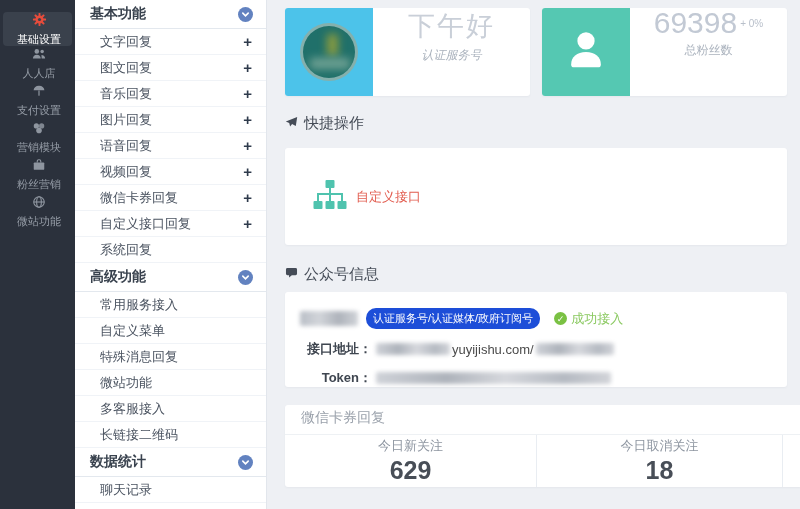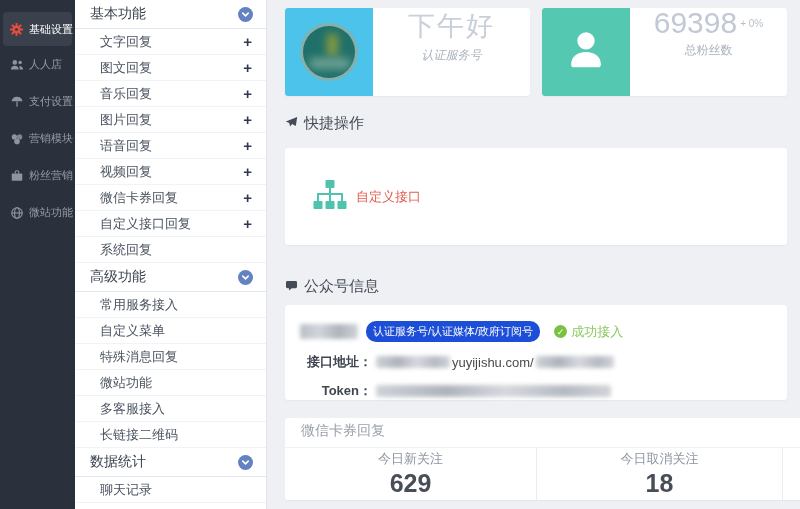--- a/index.html
+++ b/index.html
@@ -3,32 +3,32 @@
 <meta charset="utf-8">
 <style>
   * { margin:0; padding:0; box-sizing:border-box; }
   html,body { width:800px; height:509px; overflow:hidden;
     font-family:"Liberation Sans","DejaVu Sans",sans-serif; background:#eef0f4; }
   .app { display:flex; width:800px; height:509px; }
 
   
   .rail { width:75px; background:#2b313c; flex:none; padding-top:12px; }
   .rail-item { height:37px; display:flex; align-items:center; gap:5px;
-    padding:0 6px 0 9px; cursor:pointer; }
+    padding:0 6px 0 9px; cursor:pointer;flex-direction:column; }
   .rail-item .rail-label { font-size:11px; color:#959ca6; white-space:nowrap; }
   .rail-item.active { background:#3a414c; border-radius:4px; margin:0 3px 0 3px;
     padding:0 3px 0 6px; height:34px; }
   .rail-item.active .rail-label { color:#ffffff; }
   .rail-icon { width:15px; height:15px; display:flex; align-items:center; justify-content:center; flex:none; }
 
   
   .menu { width:192px; background:#ffffff; flex:none; border-right:1px solid #e2e6ec; }
   .menu-header { height:29px; display:flex; align-items:center; justify-content:space-between;
     padding:0 13px 0 15px; border-bottom:1px solid #e3e8ee; cursor:pointer; }
-  .menu-header-title { font-size:14px; font-weight:normal; color:#39424e; }
+  .menu-header-title { font-size:14px; font-weight:bold; color:#39424e; }
   .chev { width:15px; height:15px; border-radius:50%; background:#6282c0;
     display:flex; align-items:center; justify-content:center; flex:none; }
   .menu-item { height:26px; display:flex; align-items:center; justify-content:space-between;
     padding:0 14px 0 25px; border-bottom:1px solid #f0f3f7; cursor:pointer; }
   .menu-item-label { font-size:13px; color:#4a5360; }
   .plus { font-size:15px; font-weight:bold; color:#2f3b4c; line-height:1; }
 
   
   .content { flex:1; background:#eef0f4; padding:8px 13px 0 18px; overflow:hidden; }
   .cards-row { display:flex; gap:12px; height:88px; }
@@ -44,21 +44,21 @@
   .fans-count { font-size:30px; color:#c2c9d4; line-height:1; }
   .fans-delta { font-size:10px; color:#b8bfca; margin:10px 0 0 3px; }
   .fans-label { font-size:12px; color:#aab2bd; margin-top:4px; }
 
   .avatar { width:58px; height:58px; border-radius:50%; background:#20706a;
     border:3px solid rgba(255,255,255,.45); overflow:hidden; position:relative; }
   .avatar .b1 { position:absolute; left:24px; top:8px; width:11px; height:22px; background:#8a9b3f; filter:blur(4px); }
   .avatar .b2 { position:absolute; left:7px; top:32px; width:40px; height:11px; background:#6fa193; filter:blur(4px); }
 
   .section-header { display:flex; align-items:center; gap:6px; height:18px; margin-top:18px; }
-  .section-header.info-h { margin-top:33px;align-items:flex-end; }
+  .section-header.info-h { margin-top:20px; }
   .section-title { font-size:15px; color:#454c57; }
 
   .panel { background:#ffffff; border-radius:3px; box-shadow:0 1px 2px rgba(60,70,90,.05); }
   .quick-panel { margin-top:16px; height:97px; display:flex; align-items:center; padding-left:28px; }
   .quick-item { display:flex; flex-direction:row; align-items:center; gap:9px; cursor:pointer; }
   .quick-item-label { font-size:13px; color:#e25d50; }
 
   .info-panel { margin-top:9px; height:95px; padding:16px 0 0 15px; }
   .info-row1 { display:flex; align-items:center; gap:8px; }
   .badge { background:#1d4ed8; color:#ffffff; font-size:11px; padding:3px 7px; border-radius:10px; white-space:nowrap; }

